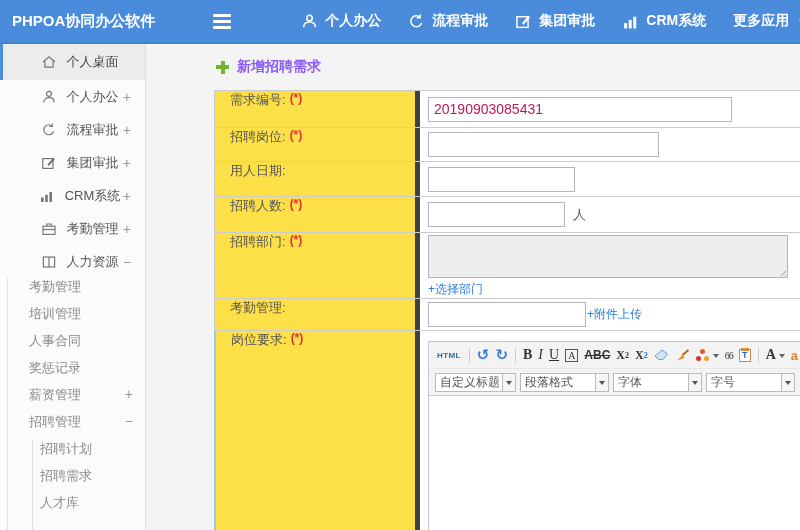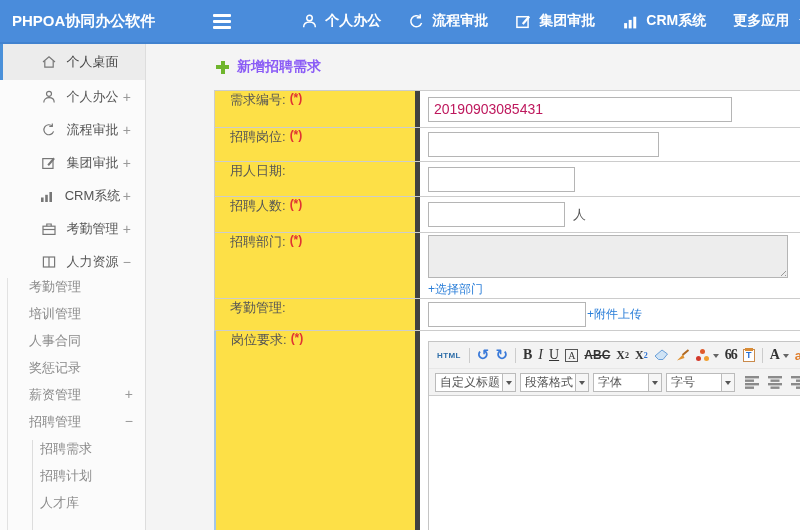--- a/index.html
+++ b/index.html
@@ -70,34 +70,34 @@
   .e-html { font-size:8px; font-weight:bold; color:#2d6da8; letter-spacing:.4px; margin:0 4px; cursor:pointer; }
   .arrow { color:#3a7ad9; font-size:15px; font-weight:bold; font-family:"DejaVu Sans", sans-serif; }
   .bold-b { font-family:"Liberation Serif",serif; font-weight:bold; font-size:14px; }
   .italic-i { font-family:"Liberation Serif",serif; font-style:italic; font-size:14px; }
   .under-u { font-family:"Liberation Serif",serif; text-decoration:underline; font-size:14px; }
   .boxed-a { font-family:"Liberation Serif",serif; font-size:10px; border:1px solid #555; padding:0 2px; line-height:11px; }
   .strike-abc { font-size:12px; font-weight:bold; text-decoration:line-through; }
   .supsub { font-family:"Liberation Serif",serif; font-weight:bold; font-size:12px; }
   .supsub sup, .supsub sub { font-size:8px; }
   .supsub sub.blue { color:#2a6fd0; }
-  .quote-66 { font-family:"Liberation Serif",serif; font-weight:bold; font-size:14px; letter-spacing:-1px; }
+  .quote-66 { font-family:"Liberation Serif",serif; font-weight:normal; font-size:10px; letter-spacing:-1px; }
   .paste-box { width:12px; height:13px; border:1px solid #c98a4b; background:#fff; position:relative; display:flex; align-items:center; justify-content:center; }
   .paste-box::before { content:""; position:absolute; top:-2px; left:1px; right:1px; height:3px; background:#d98b34; }
   .paste-t { font-size:9px; font-weight:bold; color:#2a6fd0; line-height:1; }
   .fc-a { font-family:"Liberation Serif",serif; font-weight:bold; font-size:14px; }
   .caret-s { width:0; height:0; border:3px solid transparent; border-top:4px solid #666; margin-left:3px; margin-top:4px; }
   .cut-a { color:#e08030; font-weight:bold; font-size:13px; }
   .dots { position:relative; width:14px; height:13px; }
   .dots i { position:absolute; width:5px; height:5px; border-radius:50%; }
   .dots i:nth-child(1){ left:4px; top:0; background:#e05a2b; }
   .dots i:nth-child(2){ left:0; top:7px; background:#d3392b; }
   .dots i:nth-child(3){ left:8px; top:7px; background:#f0a030; }
   .edrop { display:flex; align-items:center; margin:0 2px; flex-shrink:0; }
-  .edrop-box { width:56px; height:19px; background:#fff; border:1px solid #bbb; font-size:12px; color:#555; display:flex; align-items:center; padding-left:4px; overflow:hidden; white-space:nowrap; }
+  .edrop-box { width:76px; height:19px; background:#fff; border:1px solid #bbb; font-size:12px; color:#555; display:flex; align-items:center; padding-left:4px; overflow:hidden; white-space:nowrap; }
   .edrop-box.wide { width:68px; }
   .edrop-caret { width:13px; height:19px; border:1px solid #bbb; border-left:none; background:#f6f6f6; display:flex; align-items:center; justify-content:center; }
   .edrop-caret i { width:0; height:0; border:3px solid transparent; border-top:4px solid #555; margin-top:4px; }
   .align-group { display:flex; align-items:center; margin-left:8px; gap:8px; flex-shrink:0; }
   .align-group svg { display:block; }
 </style>
 </head>
 <body>
 
 <div class="topbar">
@@ -243,24 +243,24 @@
       <div class="side-sub">
         <span>薪资管理</span>
         <span class="expand">+</span>
       </div>
       <div class="side-sub">
         <span>招聘管理</span>
         <span class="expand">−</span>
       </div>
       <div class="submenu-l3">
         <div class="side-sub">
+          <span>招聘计划</span>
+        </div>
+        <div class="side-sub">
           <span>招聘需求</span>
-        </div>
-        <div class="side-sub">
-          <span>招聘计划</span>
         </div>
         <div class="side-sub">
           <span>人才库</span>
         </div>
       </div>
     </div>
   </aside>
 
   <main class="main">
     <div class="page-head">

